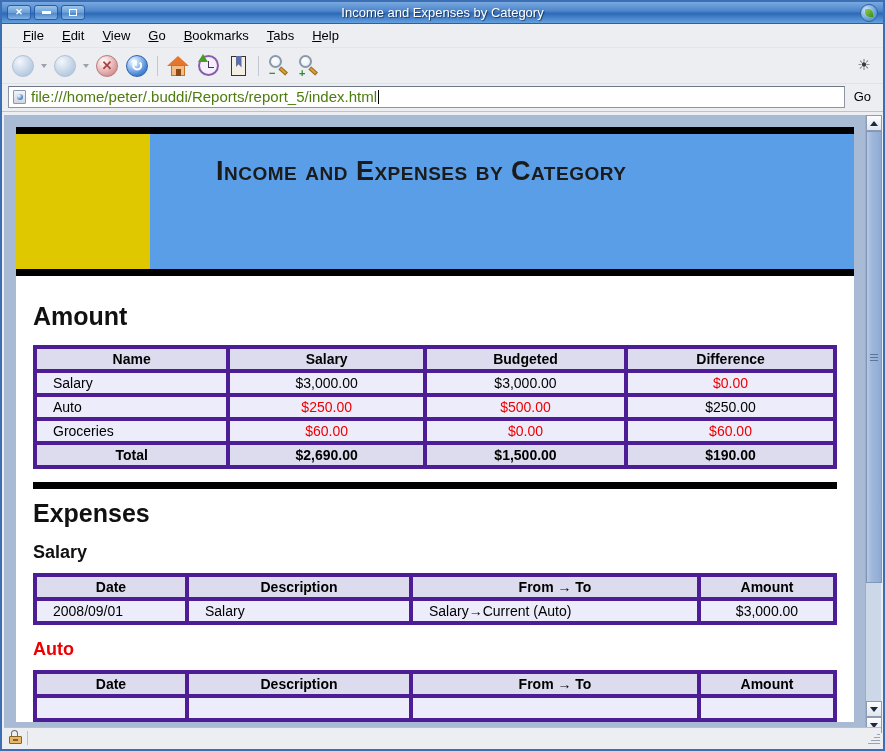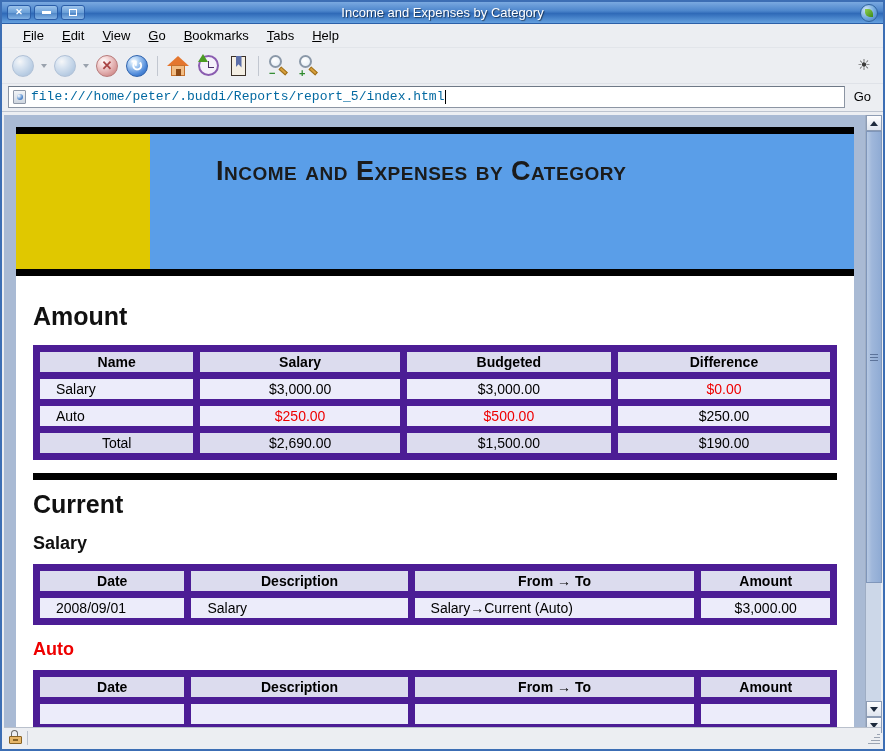--- a/index.html
+++ b/index.html
@@ -194,21 +194,21 @@
     width: 13px; height: 14px; flex: none; margin-right: 5px;
     background: linear-gradient(to bottom,#f2f4f7,#cfd6e0);
     border: 1px solid #9099a8; border-radius: 1px;
     display: flex; align-items: center; justify-content: center;
   }
   #url-favicon .dot {
     width: 6px; height: 6px; border-radius: 50%;
     background: radial-gradient(circle at 30% 30%, #ffffff, #5a8fd0 60%, #2c5ea8);
   }
   #url-text {
-    font-size: 13px; color: #0369a1; white-space: nowrap; overflow: hidden; font-family: Liberation Mono, monospace;
+    font-size: 15px; color: #4d7c0f; white-space: nowrap; overflow: hidden;
   }
   #url-caret {
     width: 1px; height: 14px; background: #000; margin-left: 1px; flex: none;
   }
   #go-btn {
     font-size: 13px; color: #000; padding: 0 6px 0 9px; cursor: pointer;
   }
 
   
   #viewport {
@@ -243,29 +243,29 @@
   h3.cat {
     font-size: 18px; font-weight: bold; margin: 14px 0 10px 0; color: #111;
   }
   h3.cat.expense { color: #ee0000; }
 
   table.rpt {
     width: 100%; border-collapse: collapse;
     border: 2px solid #000; font-size: 14px;
   }
   table.rpt th, table.rpt td {
-    border: 7px solid #4c1d95; padding: 2px 16px; height: 22px;
+    border: 4px solid #4c1d95; padding: 2px 16px; height: 22px;
   }
   table.rpt th {
     background: #dcdcee; text-align: center; font-weight: bold;
   }
   table.rpt td { background: #ececfa; }
   td.num { text-align: center; }
   td.label { text-align: left; }
-  tr.total-row td { background: #dcdcee; font-weight: normal; }
+  tr.total-row td { background: #dcdcee; font-weight: bold; }
   tr.total-row td.label { text-align: center; }
   .neg { color: #ee0000; }
   hr.thick {
     border: none; height: 7px; background: #000; margin: 13px 0 10px 0;
   }
 
   
   #vscroll {
     position: absolute; right: 2px; top: 113px;
     width: 16px; height: 618px;
@@ -464,32 +464,38 @@
                 <td class="num">$3,000.00</td>
                 <td class="num">$3,000.00</td>
                 <td class="num neg">$0.00</td>
               </tr>
               <tr>
                 <td class="label">Auto</td>
                 <td class="num neg">$250.00</td>
                 <td class="num neg">$500.00</td>
                 <td class="num">$250.00</td>
               </tr>
+              <tr>
+                <td class="label">Groceries</td>
+                <td class="num neg">$60.00</td>
+                <td class="num neg">$0.00</td>
+                <td class="num neg">$60.00</td>
+              </tr>
               <tr class="total-row">
                 <td class="label">Total</td>
                 <td class="num">$2,690.00</td>
                 <td class="num">$1,500.00</td>
                 <td class="num">$190.00</td>
               </tr>
             </tbody>
         </table>
 
         <hr class="thick">
 
-        <h2 class="sec">Current</h2>
+        <h2 class="sec">Expenses</h2>
         <div id="details-container">
             <h3 class="cat">Salary</h3>
             <table class="rpt">
               <thead>
                 <tr>
                   <th style="width: 19%;">Date</th>
                   <th style="width: 28%;">Description</th>
                   <th style="width: 36%;">From → To</th>
                   <th style="width: 17%;">Amount</th>
                 </tr>

